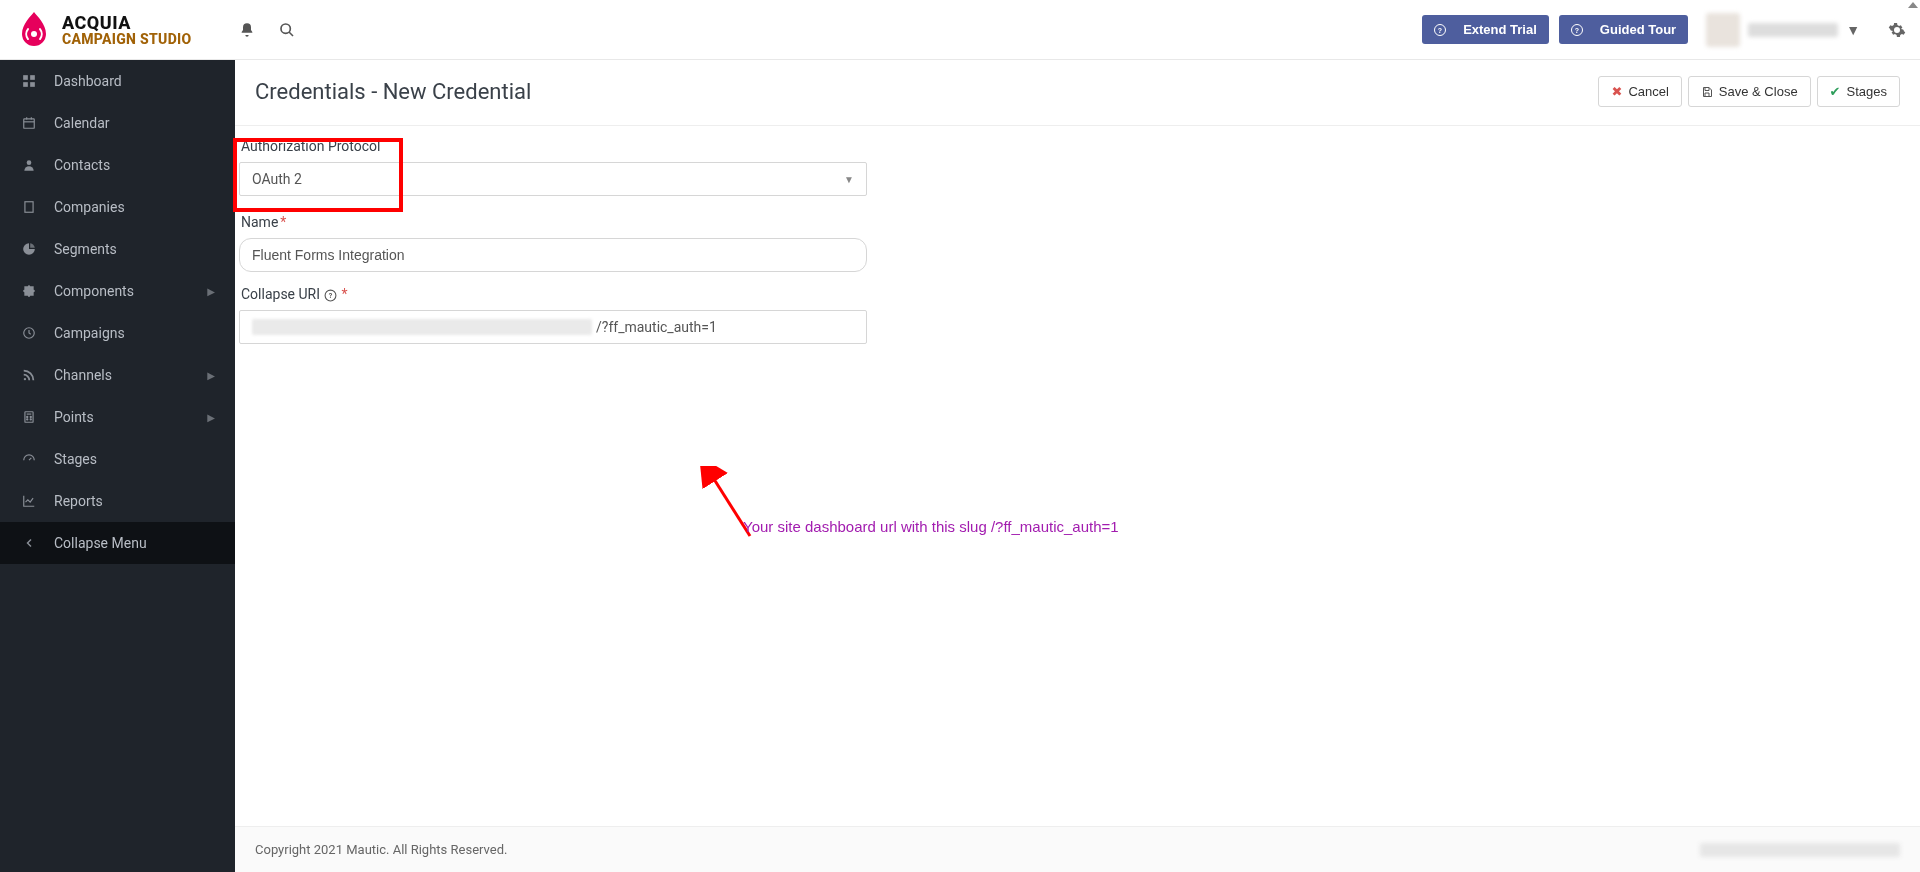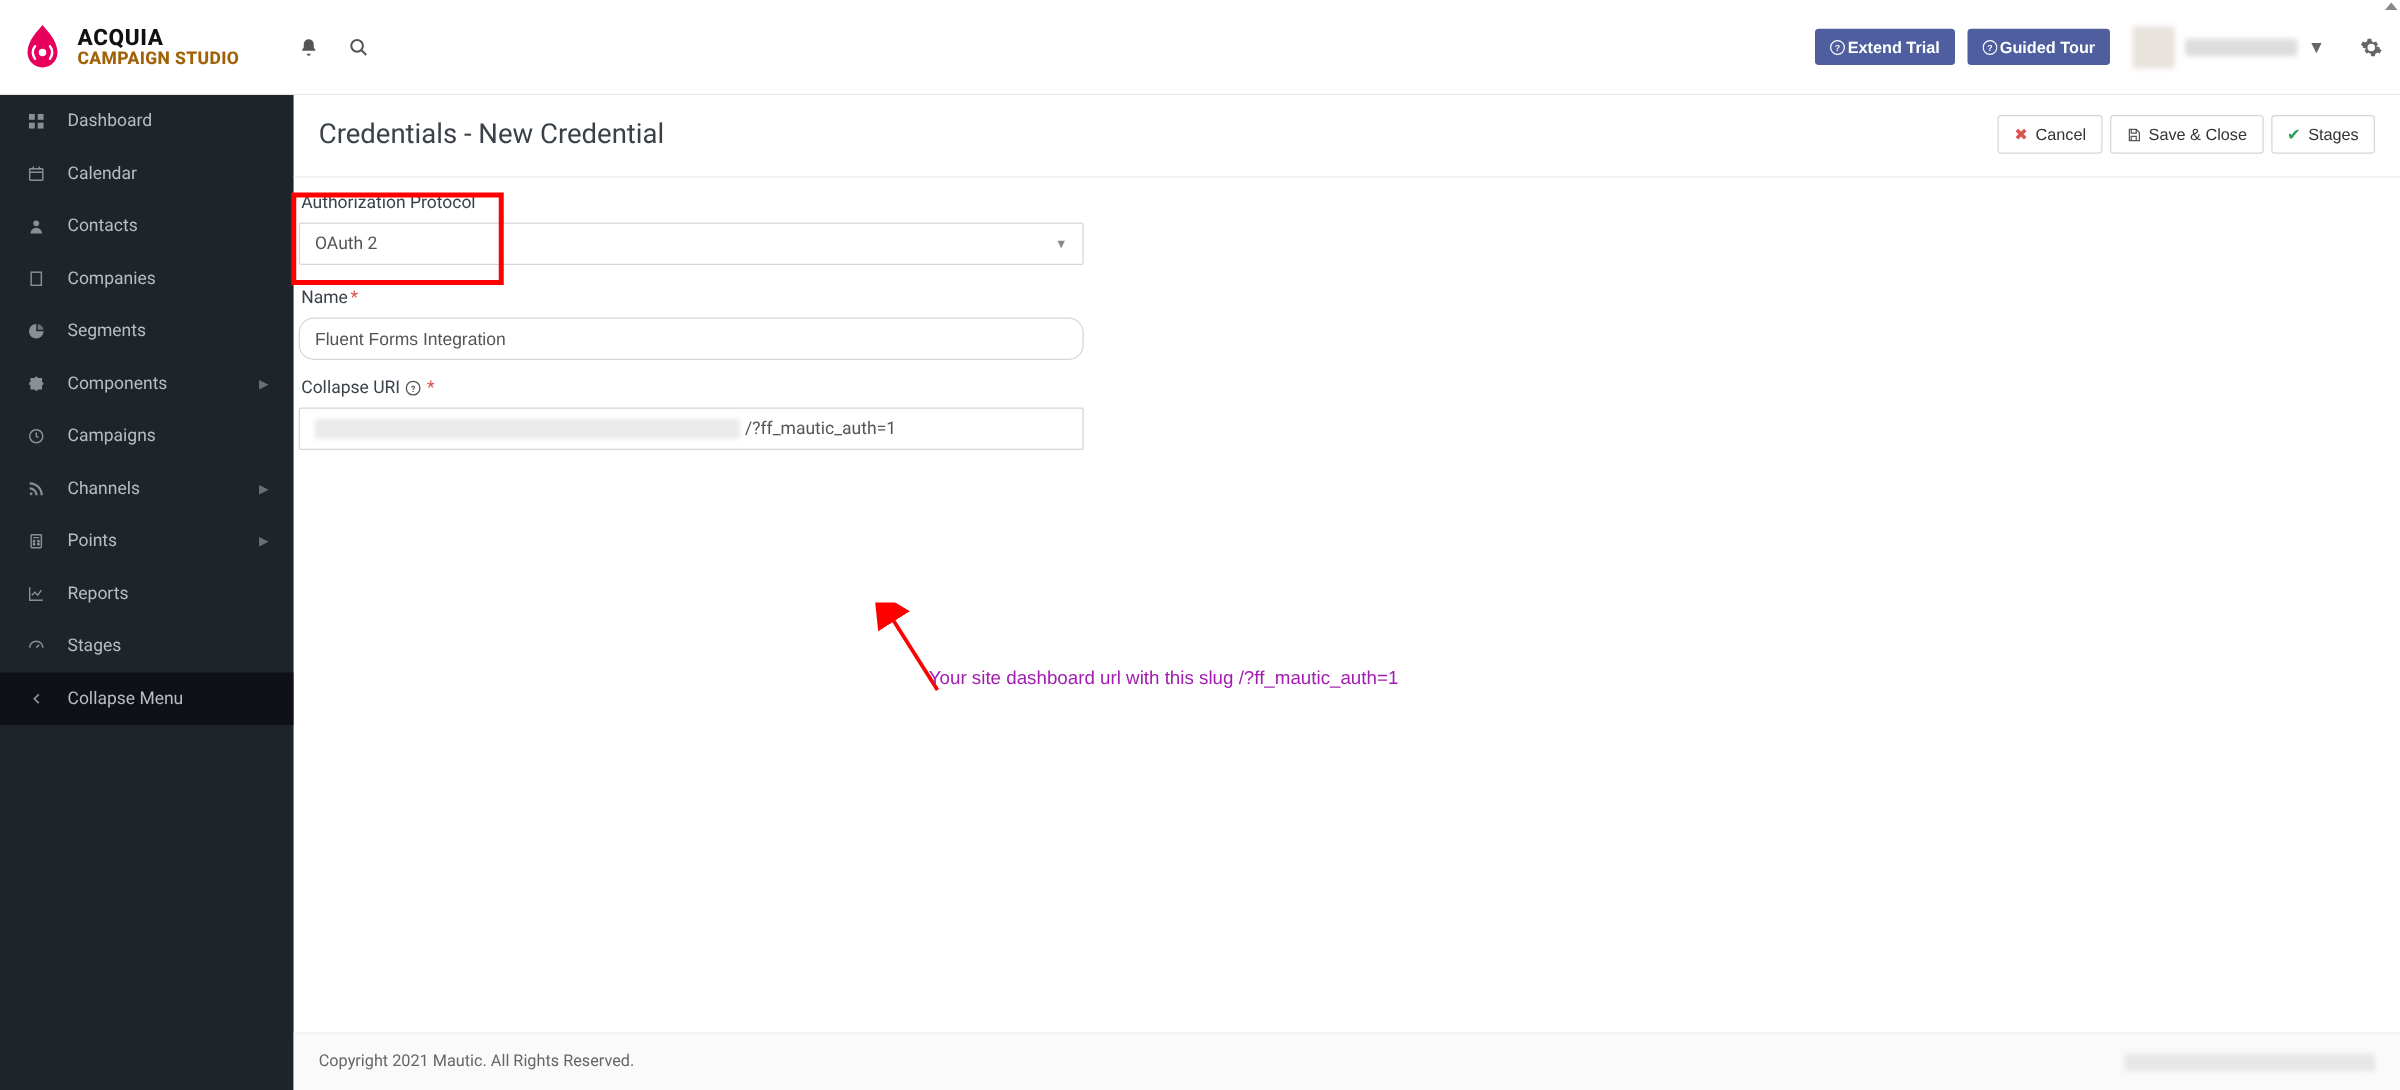--- a/index.html
+++ b/index.html
@@ -1,29 +1,29 @@
 <!DOCTYPE html>
 <html><head>
 <meta charset="utf-8">
 <style>
 * { box-sizing: border-box; margin: 0; padding: 0; }
 body { font-family: -apple-system, BlinkMacSystemFont, "Segoe UI", Roboto, "Helvetica Neue", Arial, sans-serif; font-size: 14px; color: #333; background: #fff; overflow: hidden; }
 .app { display: flex; flex-direction: column; height: 872px; width: 100%; }
 
 
-.top-header { height: 76px; background: #fff; display: flex; align-items: center; padding: 0 14px; border-bottom: 1px solid #e8e8e8; position: relative; }
+.top-header { height: 60px; background: #fff; display: flex; align-items: center; padding: 0 14px; border-bottom: 1px solid #e8e8e8; position: relative; }
 .logo-wrap { display: flex; align-items: center; gap: 8px; margin-right: 20px; }
 .logo-mark { width: 40px; height: 40px; }
 .logo-text { display: flex; flex-direction: column; line-height: 1; }
 .logo-text-top { font-weight: 800; font-size: 18px; letter-spacing: 0.5px; color: #111; }
 .logo-text-bot { font-weight: 800; font-size: 14px; letter-spacing: 0.3px; color: #a16207; }
 .header-left-icons { display: flex; align-items: center; gap: 24px; margin-left: 28px; }
 .hdr-ico { color: #555; cursor: pointer; }
 .header-right { margin-left: auto; display: flex; align-items: center; gap: 10px; }
-.btn-primary { background: #4e5e9e; color: #fff; border: none; border-radius: 3px; padding: 7px 12px; font-size: 13px; font-weight: 600; cursor: pointer; display: inline-flex; align-items: center; gap: 2px; }
+.btn-primary { background: #4e5e9e; color: #fff; border: none; border-radius: 3px; padding: 7px 12px; font-size: 13px; font-weight: 600; cursor: pointer; display: inline-flex; align-items: center; gap: 17px; }
 .user-area { display: flex; align-items: center; gap: 8px; padding: 4px 8px; cursor: pointer; }
 .avatar-blur { width: 34px; height: 34px; background: #e9e3dd; border-radius: 3px; filter: blur(2px); }
 .user-name-blur { width: 90px; height: 14px; background: #ddd; filter: blur(2px); border-radius: 2px; }
 .caret-down { color: #666; }
 .gear-right { color: #666; margin-left: 10px; cursor: pointer; }
 .scroll-indicator { position: absolute; right: 0; top: 0; width: 14px; height: 60px; display:flex; align-items:flex-start; justify-content:center; }
 .scroll-arrow-up { width: 0; height: 0; border-left: 5px solid transparent; border-right: 5px solid transparent; border-bottom: 6px solid #888; margin-top: 2px; }
 
 
 .body-row { display: flex; flex: 1; min-height: 0; }
@@ -229,34 +229,34 @@
                 <circle cx="9" cy="16" r="1" fill="#8a8f97"></circle>
                 <circle cx="15" cy="16" r="1" fill="#8a8f97"></circle>
               </svg>
             </span>
             <span class="nav-label">Points</span>
             <span class="nav-chevron">▶</span>
           </div>
           <div class="nav-item">
             <span class="nav-ico">
               <svg width="14" height="14" viewBox="0 0 24 24" fill="none" stroke="#8a8f97" stroke-width="2">
+                <path d="M3 14a9 9 0 0 1 18 0"></path>
+                <line x1="12" y1="14" x2="16" y2="10"></line>
+              </svg>
+            </span>
+            <span class="nav-label">Stages</span>
+          </div>
+          <div class="nav-item">
+            <span class="nav-ico">
+              <svg width="14" height="14" viewBox="0 0 24 24" fill="none" stroke="#8a8f97" stroke-width="2">
                 <path d="M3 3v18h18"></path>
                 <path d="M6 14l4-4 4 4 5-7"></path>
               </svg>
             </span>
             <span class="nav-label">Reports</span>
-          </div>
-          <div class="nav-item">
-            <span class="nav-ico">
-              <svg width="14" height="14" viewBox="0 0 24 24" fill="none" stroke="#8a8f97" stroke-width="2">
-                <path d="M3 14a9 9 0 0 1 18 0"></path>
-                <line x1="12" y1="14" x2="16" y2="10"></line>
-              </svg>
-            </span>
-            <span class="nav-label">Stages</span>
           </div>
         </div>
       <div class="nav-item active-collapse">
         <span class="nav-ico">
           <svg width="12" height="12" viewBox="0 0 24 24" fill="#8a8f97">
               <path d="M15 4l-8 8 8 8 2-2-6-6 6-6z"></path>
             </svg>
         </span>
         <span class="nav-label">Collapse Menu</span>
       </div>

